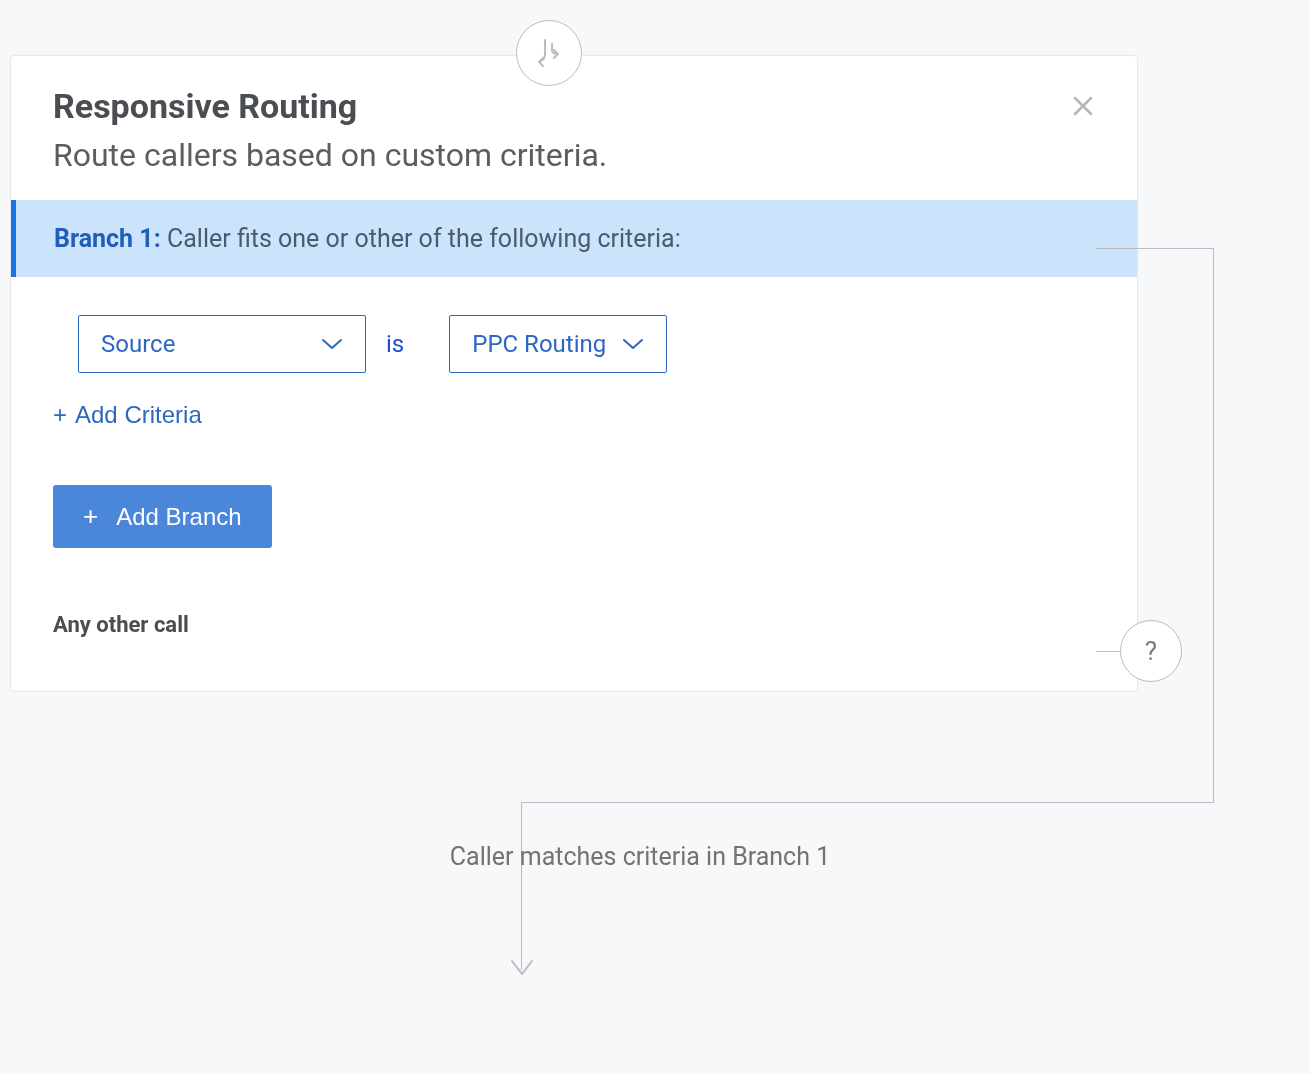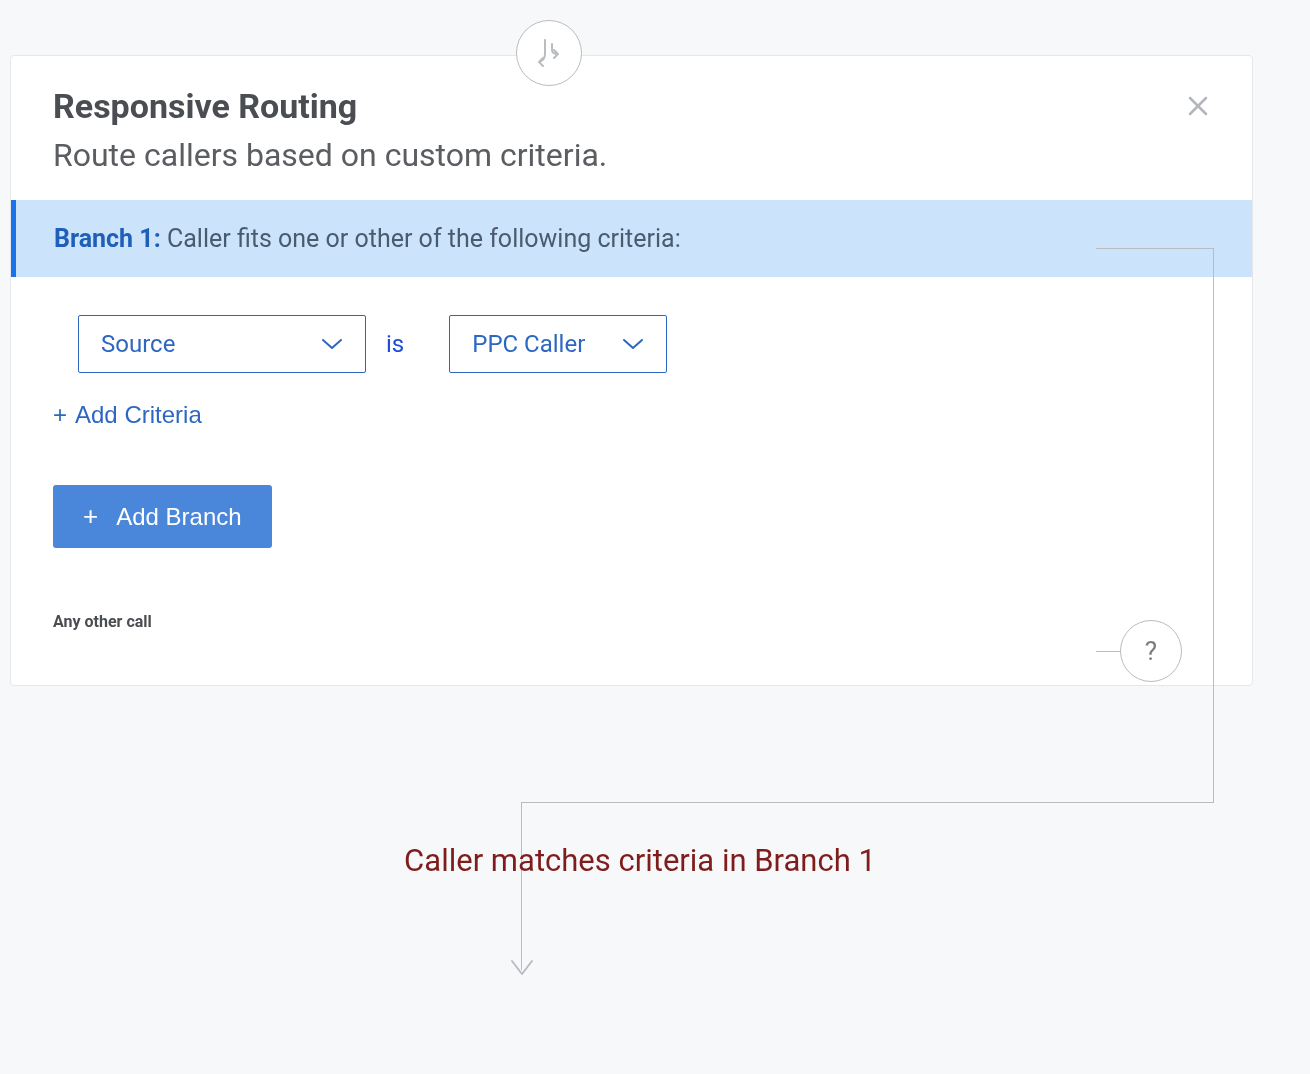--- a/index.html
+++ b/index.html
@@ -12,21 +12,21 @@
       background: #f7f8f9;
       width: 1310px;
       height: 1074px;
       position: relative;
       overflow: hidden;
     }
     .card {
       position: absolute;
       left: 10px;
       top: 55px;
-      width: 1243px;
+      width: 1128px;
       background: #ffffff;
       border: 1px solid #e5e7ea;
       border-radius: 4px;
     }
     .routing-icon-circle {
       position: absolute;
       left: 516px;
       top: 20px;
       width: 66px;
       height: 66px;
@@ -131,21 +131,21 @@
       font-weight: 500;
       padding: 16px 30px;
       cursor: pointer;
       display: inline-flex;
       align-items: center;
       gap: 18px;
       border-radius: 3px;
     }
     .any-other {
       padding: 54px 42px 54px 42px;
-      font-size: 16px;
+      font-size: 22px;
       font-weight: 700;
       color: #4a4d51;
     }
     
     .connector-right {
       position: absolute;
       border-top: 1.5px solid #b9bcc0;
       border-right: 1.5px solid #b9bcc0;
     }
     .help-circle {
@@ -158,22 +158,22 @@
       display: flex;
       align-items: center;
       justify-content: center;
       font-size: 26px;
       color: #7a7d80;
       cursor: pointer;
       z-index: 5;
     }
     .flow-label {
       position: absolute;
-      font-size: 31px;
-      color: #7f1d1d;
+      font-size: 25px;
+      color: #737373;
       text-align: center;
     }
     .connector-bottom-h {
       position: absolute;
       border-top: 1.5px solid #b9bcc0;
     }
     .connector-bottom-v {
       position: absolute;
       border-left: 1.5px solid #b9bcc0;
     }
@@ -212,21 +212,21 @@
     <div class="dropdown source">
       <span>Source</span>
       <span class="chevron">
         <svg width="22" height="14" viewBox="0 0 22 14">
             <path d="M 2 3 L 11 11 L 20 3" stroke="#2e67c0" stroke-width="2" fill="none" stroke-linecap="round" stroke-linejoin="round"></path>
           </svg>
       </span>
     </div>
     <span class="is-label">is</span>
     <div class="dropdown value">
-      <span>PPC Caller</span>
+      <span>PPC Routing</span>
       <span class="chevron">
         <svg width="22" height="14" viewBox="0 0 22 14">
             <path d="M 2 3 L 11 11 L 20 3" stroke="#2e67c0" stroke-width="2" fill="none" stroke-linecap="round" stroke-linejoin="round"></path>
           </svg>
       </span>
     </div>
   </div>
 
   <div class="add-criteria">
     <button class="add-criteria-btn">

